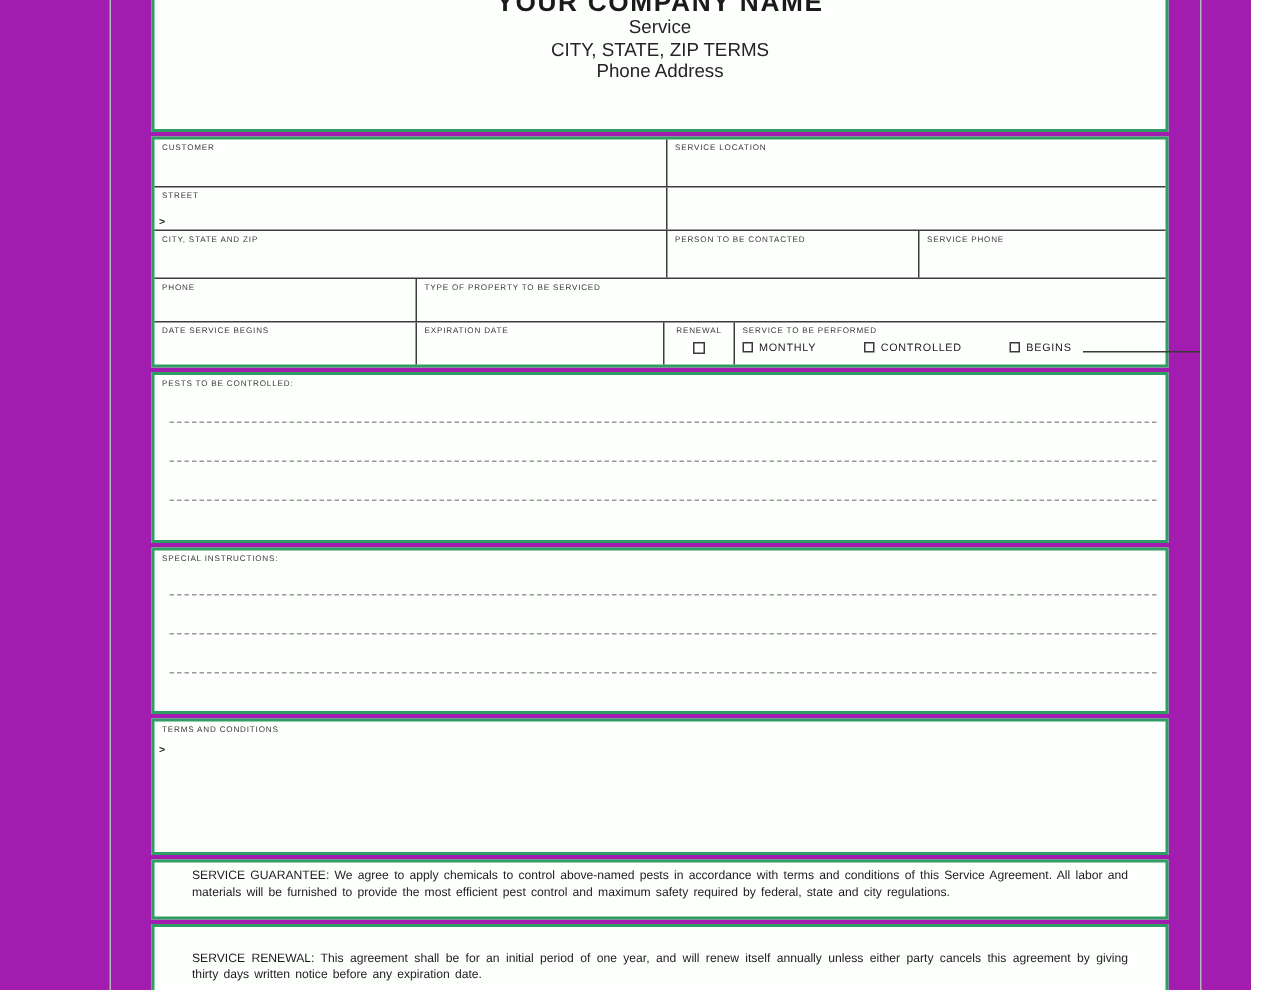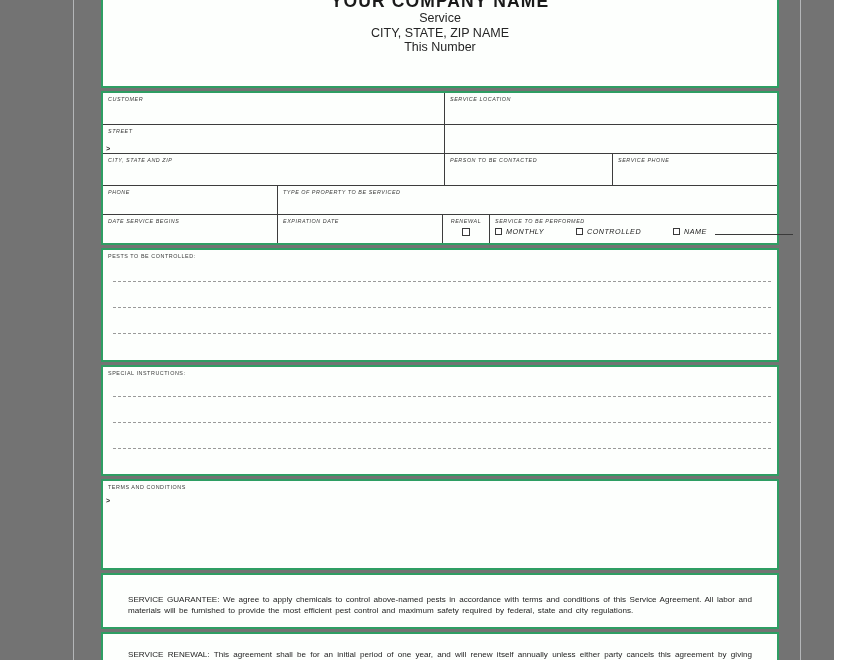--- a/index.html
+++ b/index.html
@@ -9,21 +9,21 @@
     height: 660px;
     background: #ffffff;
     font-family: "Liberation Sans", sans-serif;
     overflow: hidden;
   }
 
   #page {
     position: relative;
     width: 834px;
     height: 660px;
-    background: #737373;
+    background: #a21caf;
   }
 
   
   .guide-rule {
     position: absolute;
     top: 0;
     width: 1px;
     height: 660px;
     background: #b4b6b8;
   }
@@ -70,21 +70,20 @@
     border-bottom: 1px solid #3d3d3d;
   }
   .frow:last-child { border-bottom: none; }
 
   .fcell {
     position: relative;
     border-right: 1px solid #3d3d3d;
     padding: 3px 0 0 5px;
     min-height: 27px;
     flex: 1 1 auto;
-    font-style: italic;
   }
   .fcell:last-child { border-right: none; }
 
   .flabel {
     font-size: 5.4px;
     letter-spacing: 0.55px;
     color: #3a3a3a;
     white-space: nowrap;
     text-transform: uppercase;
     display: block;
@@ -166,21 +165,21 @@
     right: 6px;
     border-top: 1px dashed #9a9a9a;
     height: 0;
   }
 
   
   .terms-body { height: 78px; position: relative; }
 
   
   .statement {
-    padding: 20px 25px 11px 25px;
+    padding: 4px 25px 11px 25px;
   }
   .statement p {
     font-size: 8.1px;
     line-height: 10.6px;
     color: #1c1c1c;
     text-align: justify;
     word-spacing: 1.2px;
   }
 </style>
 </head>
@@ -189,22 +188,22 @@
 <div id="page">
 
   <div class="guide-rule guide-left"></div>
   <div class="guide-rule guide-right"></div>
 
   <div id="form">
 
     <div class="gbox letterhead">
       <div class="co-name">YOUR  COMPANY  NAME</div>
       <div class="co-line">Service</div>
-      <div class="co-line">CITY, STATE, ZIP NAME</div>
-      <div class="co-line">This Number</div>
+      <div class="co-line">CITY, STATE, ZIP TERMS</div>
+      <div class="co-line">Phone Address</div>
     </div>
 
     <div class="gbox">
 
       <div class="frow">
         <div class="fcell w-left h-tall">
           <span class="flabel">CUSTOMER</span>
         </div>
         <div class="fcell w-right h-tall">
           <span class="flabel">SERVICE  LOCATION</span>
@@ -259,21 +258,21 @@
             <span class="cb-group">
               <span class="cbox"></span>
               <span class="cb-text">MONTHLY</span>
             </span>
             <span class="cb-group">
               <span class="cbox"></span>
               <span class="cb-text">CONTROLLED</span>
             </span>
             <span class="cb-group last">
               <span class="cbox"></span>
-              <span class="cb-text">NAME</span>
+              <span class="cb-text">BEGINS</span>
               <span class="other-line"></span>
             </span>
           </div>
         </div>
       </div>
 
     </div>
 
     <div class="gbox writeblock">
       <span class="flabel">PESTS TO BE CONTROLLED:</span>

